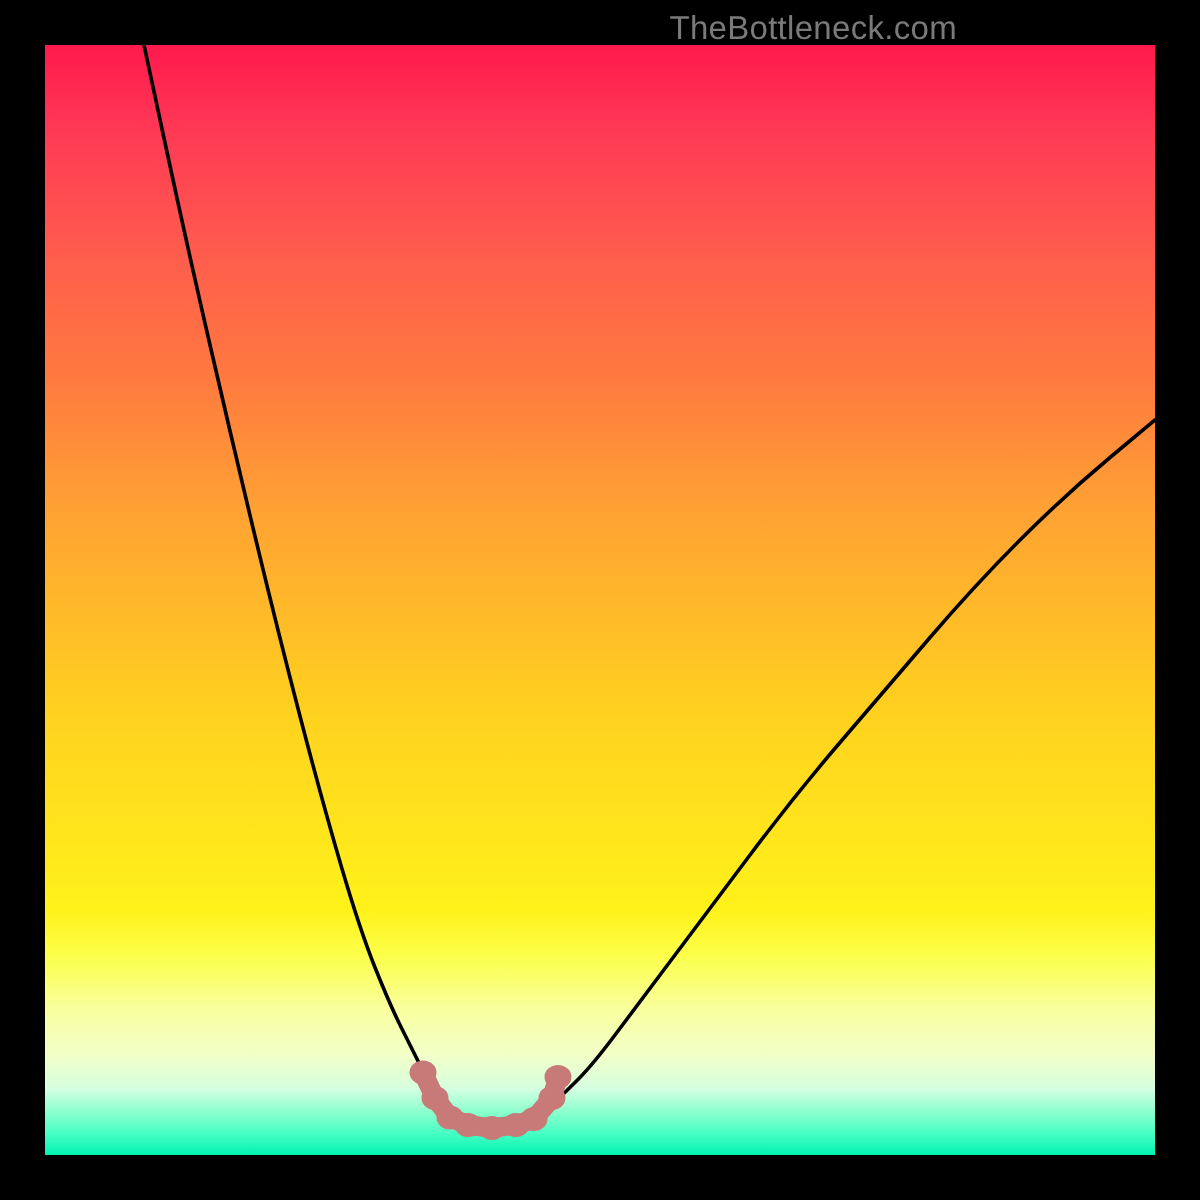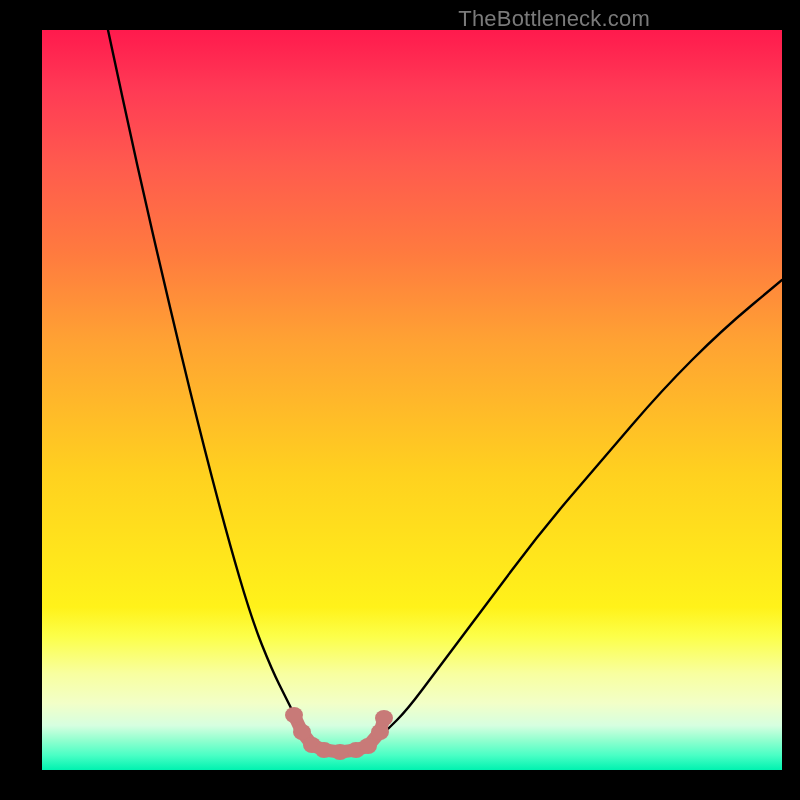--- a/index.html
+++ b/index.html
@@ -9,21 +9,20 @@
     height: 800px;
     overflow: hidden;
     background: #000;
     font-family: Arial, Helvetica, sans-serif;
   }
   .stage {
     position: relative;
     width: 648px;
     height: 800px;
     background: #000;
-    margin-left: 12px;
   }
   .plot {
     position: absolute;
     left: 30px;
     top: 30px;
     width: 740px;
     height: 740px;
     overflow: hidden;
   }
   .grad {

